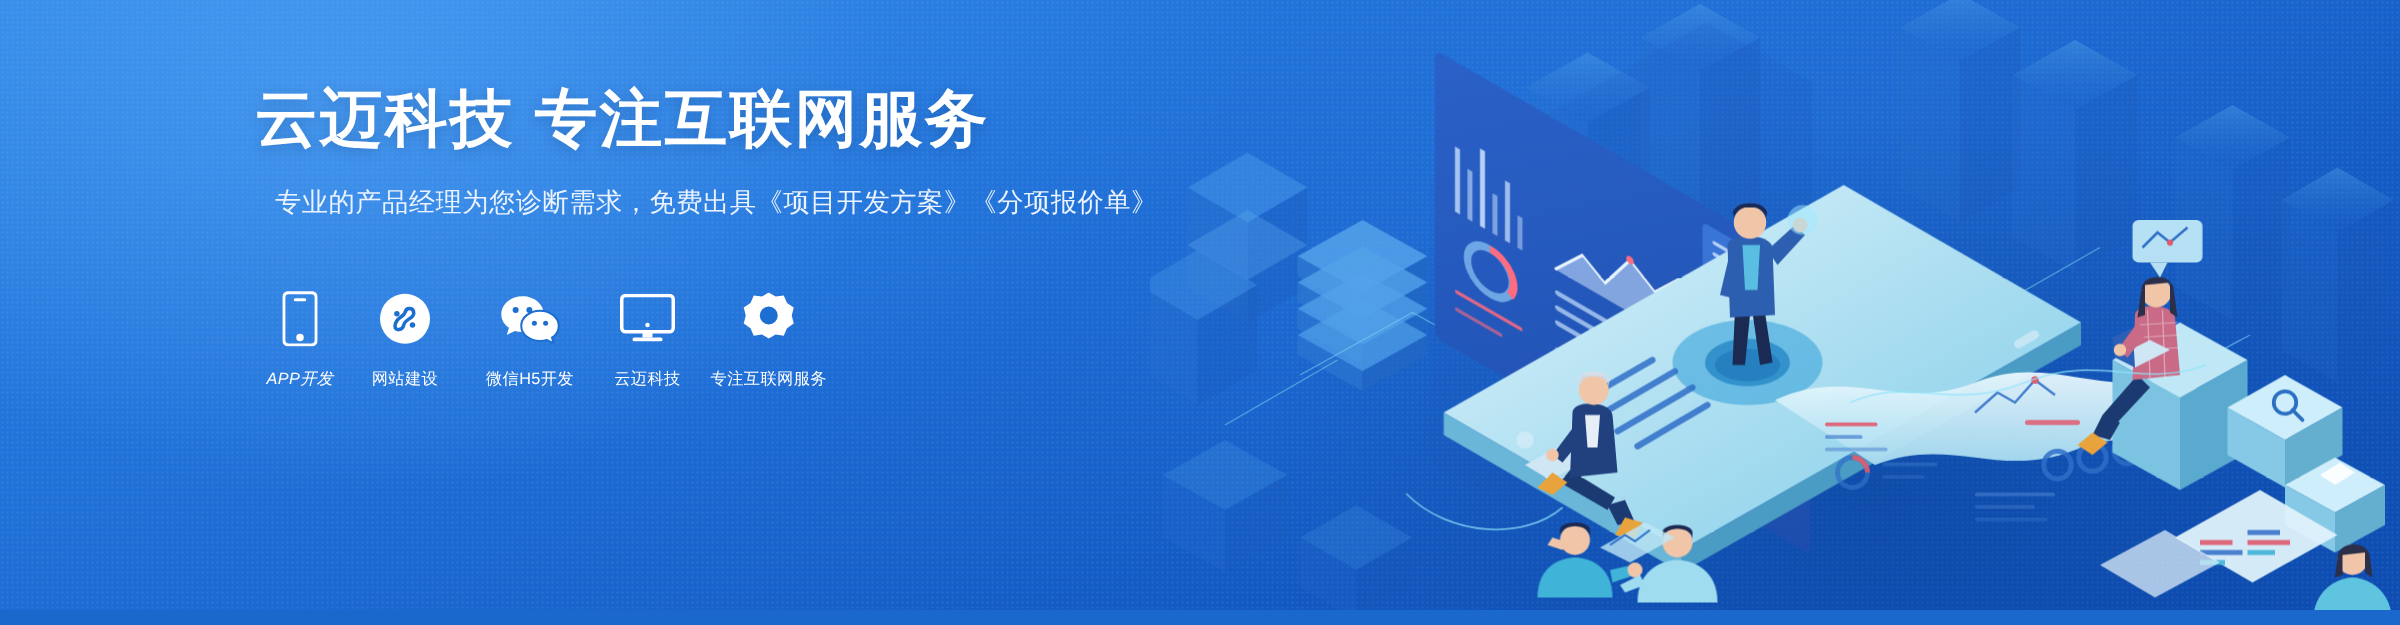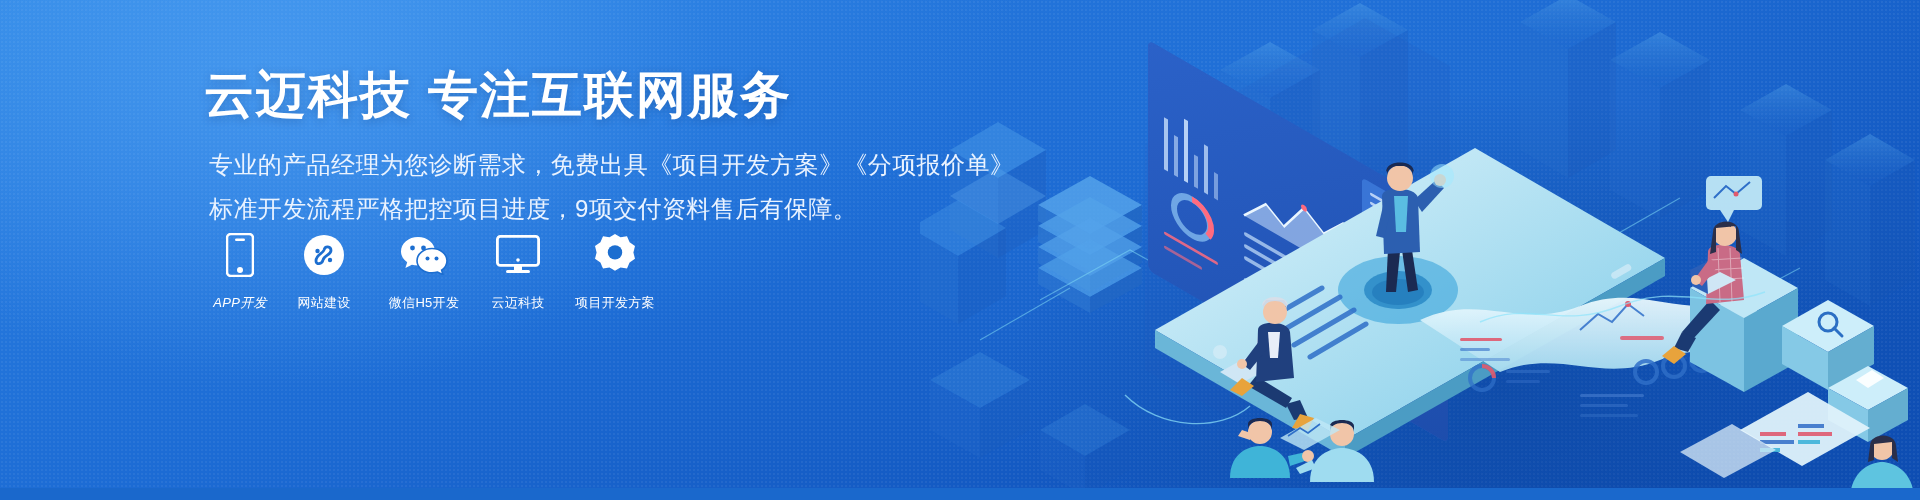--- a/index.html
+++ b/index.html
@@ -34,21 +34,21 @@
   }
 
   
   .copy{position:absolute;left:204px;top:66px;width:700px;}
   .headline{
     font-size:50px;font-weight:bold;color:#ffffff;letter-spacing:2px;
     line-height:1.16;margin:0 0 22px 0;white-space:nowrap;
     text-shadow:0 2px 10px rgba(0,30,80,0.22);
   }
   .sub{
-    font-size:24px;color:#eaf3ff;line-height:1.62;margin:5px;
+    font-size:21px;color:#eaf3ff;line-height:1.62;margin:16px;
     letter-spacing:0.4px;white-space:nowrap;font-weight:400;
   }
   .sub + .sub{margin-top:2px;}
 
   
   .services{
     position:absolute;left:204px;top:232px;
     display:flex;align-items:flex-end;gap:0;
   }
   .svc{
@@ -439,21 +439,20 @@
       <g stroke="#8fe4fb" stroke-width="1.4" fill="none" opacity="0.7">
         <path d="M205,395 C240,430 300,432 330,406"></path>
         <path d="M560,322 C610,300 640,330 700,306 C760,282 790,312 845,292"></path>
       </g>
     </svg>
   </div>
 
   <div class="copy">
     <h1 class="headline">云迈科技 专注互联网服务</h1>
     <p class="sub">专业的产品经理为您诊断需求，免费出具《项目开发方案》《分项报价单》</p>
-    <p class="sub">标准开发流程严格把控项目进度，9项交付资料售后有保障。</p>
   </div>
 
   <div class="services">
 
     <div class="svc" style="width: 72px; font-style: italic;">
       <span class="svc-ico">
         <svg width="28" height="44" viewBox="0 0 28 44">
           <rect x="1" y="1" width="26" height="42" rx="4" fill="none" stroke="#ffffff" stroke-width="2.6"></rect>
           <rect x="9" y="5.5" width="10" height="2.4" rx="1.2" fill="#ffffff"></rect>
           <circle cx="14" cy="37" r="3" fill="#ffffff"></circle>
@@ -505,17 +504,17 @@
 
     <div class="svc" style="width: 110px;">
       <span class="svc-ico">
         <svg width="42" height="42" viewBox="0 0 42 42">
           <path d="M21,0 L26.5,3.2 L33,2.3 L35.6,8.3 L41,12 L39.4,18.4 L41,24.8 L35.6,28.5
                    L33,34.5 L26.5,33.6 L21,36.8 L15.5,33.6 L9,34.5 L6.4,28.5 L1,24.8
                    L2.6,18.4 L1,12 L6.4,8.3 L9,2.3 L15.5,3.2 Z" fill="#ffffff"></path>
           <circle cx="21" cy="18.4" r="7.2" fill="#1c6ed0"></circle>
         </svg>
       </span>
-      <span class="svc-label">项目开发方案</span>
+      <span class="svc-label">专注互联网服务</span>
     </div>
 
   </div>
 </div>
 
 </body></html>

